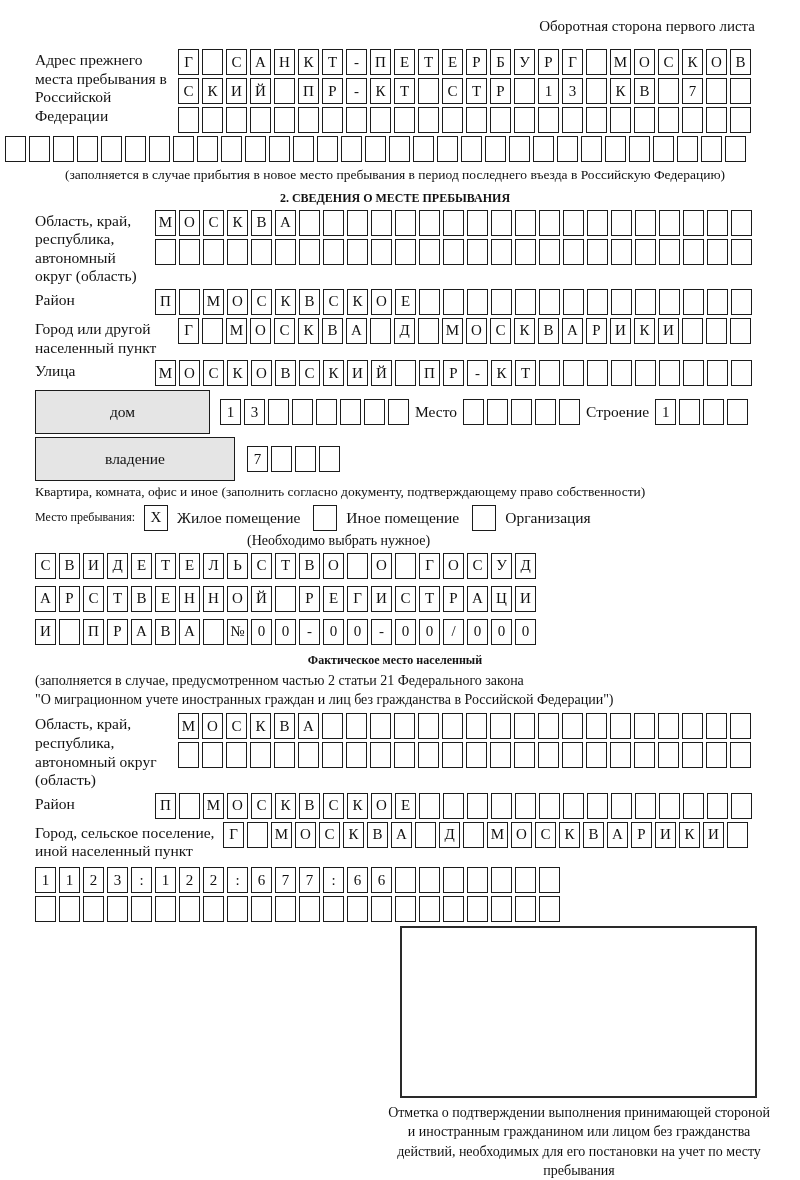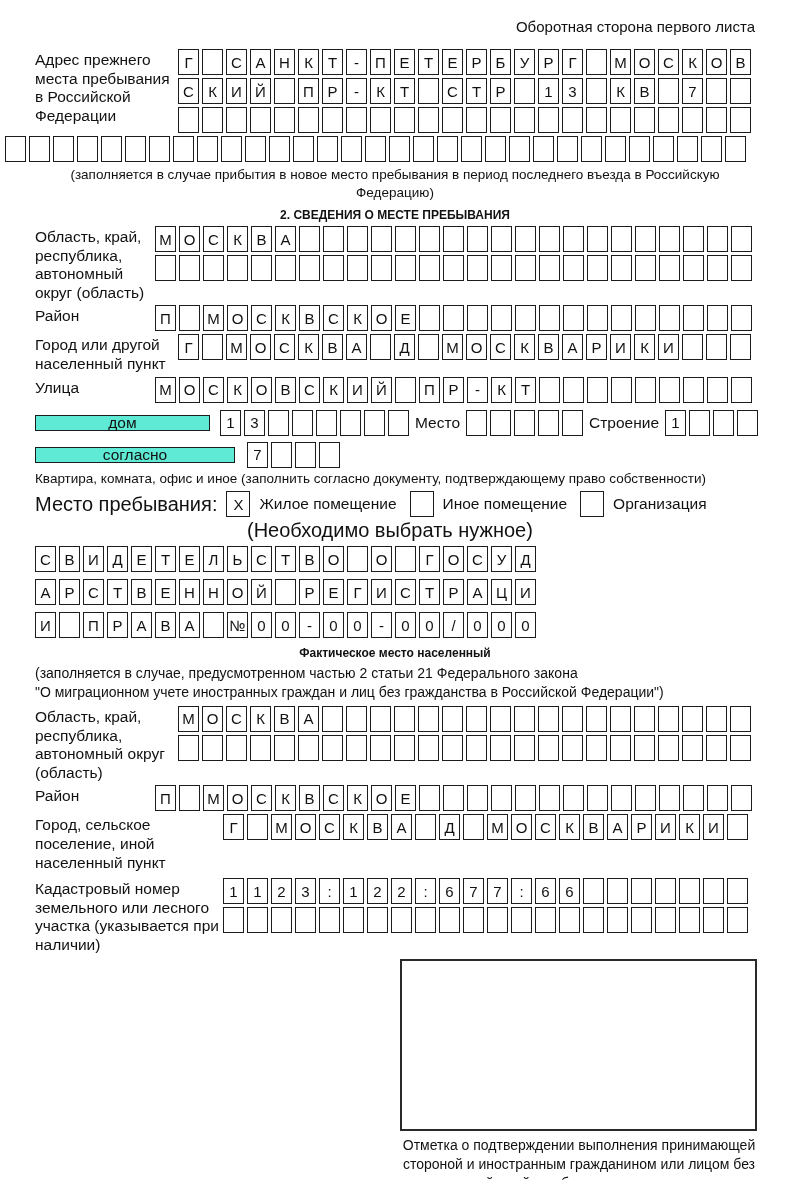--- a/index.html
+++ b/index.html
@@ -1,54 +1,54 @@
 <!DOCTYPE html>
 <html lang="ru"><head>
 <meta charset="utf-8">
 <style>
   html,body{margin:0;padding:0;background:#fff;}
   .page{
     width:800px;height:1180px;box-sizing:border-box;
     padding:6px 45px 15px 35px;background:#fff;color:#111;
-    font-family:Liberation Sans, sans-serif;
+    font-family:Liberation Serif, serif;
     position:relative;overflow:hidden;
   }
   .header-note{margin-top:12px;margin-bottom:0;text-align:right;font-size:15px;}
   .label{font-size:15.5px;line-height:1.2;padding-top:2px;box-sizing:border-box;flex:0 0 auto;}
   .w120{width:120px;} .w143{width:143px;} .w188{width:188px;} .w210{width:210px;}
   .row{display:flex;align-items:flex-start;}
   .rows-col{display:flex;flex-direction:column;gap:3px;}
   .cells{display:flex;gap:3px;flex:0 0 auto;}
   .cell{
     width:21px;height:26px;box-sizing:border-box;border:1.6px solid #1c1c1c;
     display:flex;align-items:center;justify-content:center;
     font-size:15px;flex:0 0 auto;background:#fff;
   }
   .fullrow{margin-left:-30px;margin-top:3px;}
   .caption{font-size:13.5px;line-height:1.3;}
   .caption-center{text-align:center;}
   .sec-title{text-align:center;font-weight:bold;font-size:12px;margin:7px 0 4px;}
   .widebox{
-    box-sizing:border-box;border:1.6px solid #1c1c1c;height:16px;
-    display:flex;align-items:center;justify-content:center;font-size:15.5px;background:#5eead4;
+    box-sizing:border-box;border:1.6px solid #1c1c1c;height:44px;
+    display:flex;align-items:center;justify-content:center;font-size:15.5px;background:#e5e5e5;
     flex:0 0 auto;
   }
   .house-widebox{width:175px;margin-right:10px;}
   .apt-widebox{width:200px;margin-right:12px;}
   .inline-label{font-size:15.5px;line-height:32px;margin:0 6px;flex:0 0 auto;}
   .checkbox{
     width:24px;height:26px;box-sizing:border-box;border:1.7px solid #1c1c1c;
     display:flex;align-items:center;justify-content:center;font-size:15px;background:#fff;
     flex:0 0 auto;margin:0 9px;
   }
   .stay-row{align-items:center;margin-top:4px;}
-  .stay-label{font-size:20px;flex:0 0 auto;}
+  .stay-label{font-size:12px;flex:0 0 auto;}
   .opt{display:flex;align-items:center;}
   .opt-label{font-size:15.5px;margin-right:4px;}
-  .choose-note{font-size:20px;margin:2px 0 0 212px;}
+  .choose-note{font-size:14px;margin:2px 0 0 212px;}
   .fact-note{text-align:left;font-size:14px;line-height:1.35;}
   .stamp-box{
     width:357px;height:172px;box-sizing:border-box;border:2px solid #2a2a2a;
     margin-left:365px;margin-top:4px;background:#fff;
   }
   .stamp-note{
     width:392px;margin-left:348px;margin-top:5px;
     text-align:center;font-size:14px;line-height:1.38;
   }
   .mt2{margin-top:2px;}.mt3{margin-top:3px;}.mt4{margin-top:4px;}.mt6{margin-top:6px;}.mt8{margin-top:8px;}.mt14{margin-top:14px;}
@@ -355,21 +355,21 @@
     <span class="inline-label">Строение</span>
     <div class="cells">
         <span class="cell">1</span>
         <span class="cell"></span>
         <span class="cell"></span>
         <span class="cell"></span>
       </div>
   </div>
 
   <div class="row mt3" style="align-items:center;">
-    <div class="widebox apt-widebox">согласно</div>
+    <div class="widebox apt-widebox">владение</div>
     <div class="cells">
         <span class="cell">7</span>
         <span class="cell"></span>
         <span class="cell"></span>
         <span class="cell"></span>
       </div>
   </div>
   <div class="caption mt2">Квартира, комната, офис и иное (заполнить согласно документу, подтверждающему право собственности)</div>
 
   <div class="row stay-row">
@@ -578,21 +578,20 @@
         <span class="cell">А</span>
         <span class="cell">Р</span>
         <span class="cell">И</span>
         <span class="cell">К</span>
         <span class="cell">И</span>
         <span class="cell"></span>
       </div>
   </div>
 
   <div class="row mt6">
-    <div class="label w188">Кадастровый номер земельного или лесного участка (указывается при наличии)</div>
     <div class="rows-col">
       <div class="cells">
           <span class="cell">1</span>
           <span class="cell">1</span>
           <span class="cell">2</span>
           <span class="cell">3</span>
           <span class="cell">:</span>
           <span class="cell">1</span>
           <span class="cell">2</span>
           <span class="cell">2</span>

